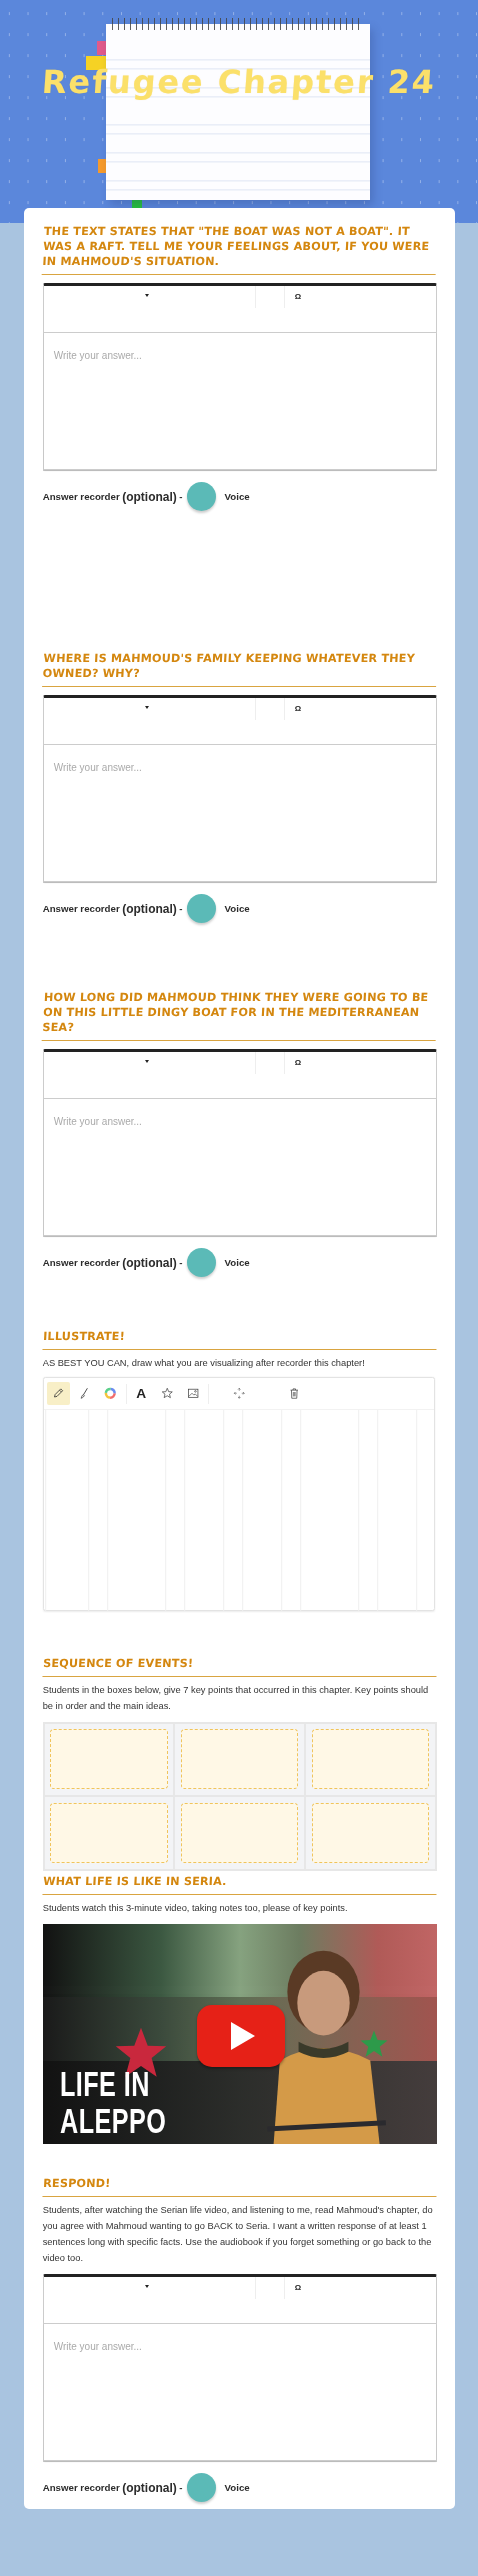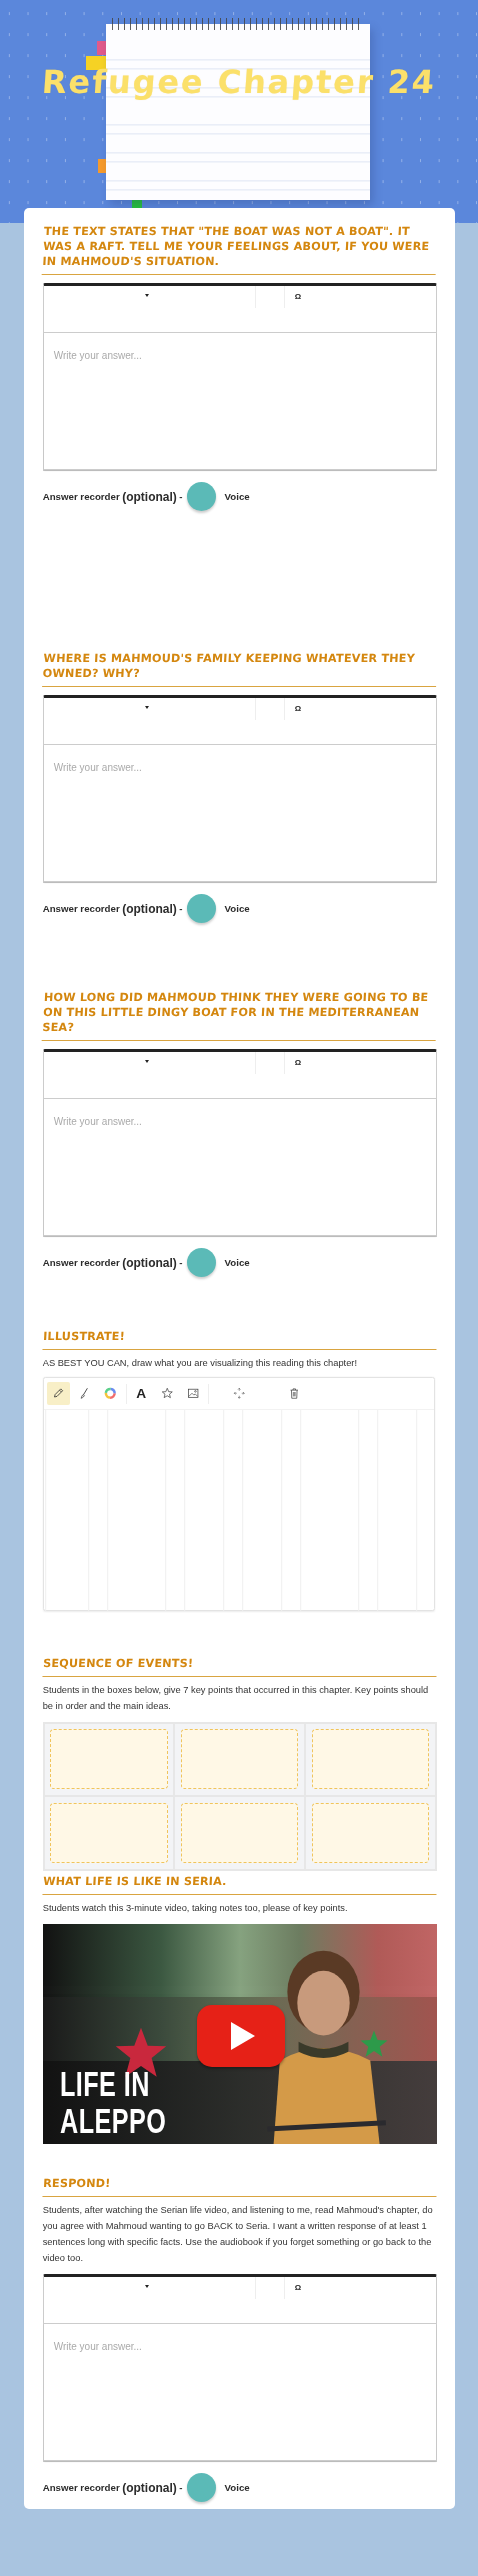--- a/index.html
+++ b/index.html
@@ -234,21 +234,21 @@
       <span>Answer recorder</span>
       <span class="opt">(optional)</span>
       <span class="dash">-</span>
       <span class="voice-btn"></span>
       <span>Voice</span>
     </div>
   </div>
 
   <div class="section" style="top:1121px;">
     <h2 class="heading">Illustrate!</h2>
-    <p class="instruction">AS BEST YOU CAN, draw what you are visualizing this reading this chapter!</p>
+    <p class="instruction">AS BEST YOU CAN, draw what you are visualizing after recorder this chapter!</p>
     <div class="draw">
       <div class="draw-toolbar">
         <div class="tool active">
           <svg width="12.5" height="12.5" viewBox="0 0 20 20">
               <path d="M4 16 L5 12 L14 3 L17 6 L8 15 Z" fill="none" stroke="#333" stroke-width="1.3"></path>
               <path d="M12 5 L15 8" stroke="#333" stroke-width="1.2"></path>
             </svg>
         </div>
         <div class="tool">
           <svg width="12.5" height="12.5" viewBox="0 0 20 20">

